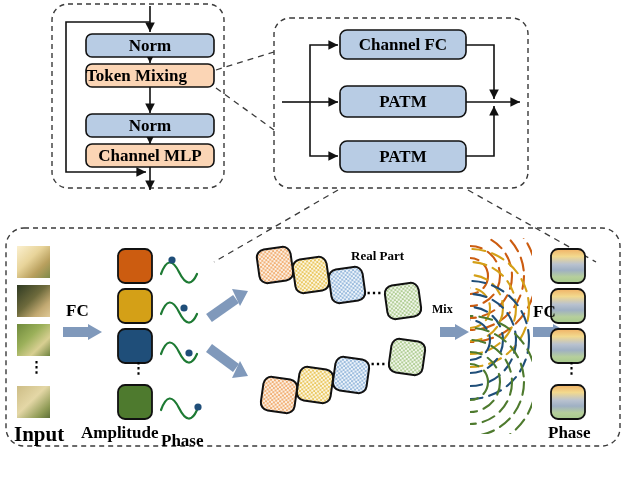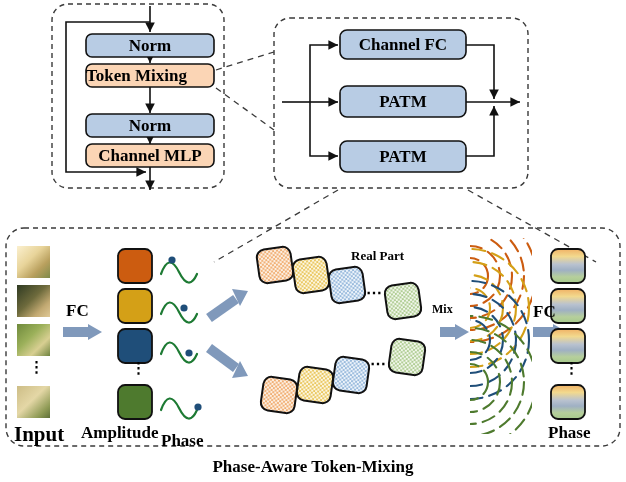--- a/index.html
+++ b/index.html
@@ -260,14 +260,13 @@
   <div class="txt" style="left:161px;top:424px;font-size:17px;margin-top:8px;">Phase</div>
   <div class="txt" style="left:548px;top:424px;font-size:17px;">Phase</div>
 
   <div class="txt" style="left:29px;top:360px;font-size:15px;">⋮</div>
   <div class="txt" style="left:131px;top:361px;font-size:15px;">⋮</div>
   <div class="txt" style="left:564px;top:361px;font-size:15px;">⋮</div>
 
   <div class="txt" style="left:366px;top:285px;font-size:16px;">⋯</div>
   <div class="txt" style="left:370px;top:356px;font-size:16px;">⋯</div>
 
-  <div class="txt" style="left:0;top:458px;width:626px;text-align:center;font-size:17px;">Phase-Aware Token-Mixing</div>
 </div>
 
 </body></html>

